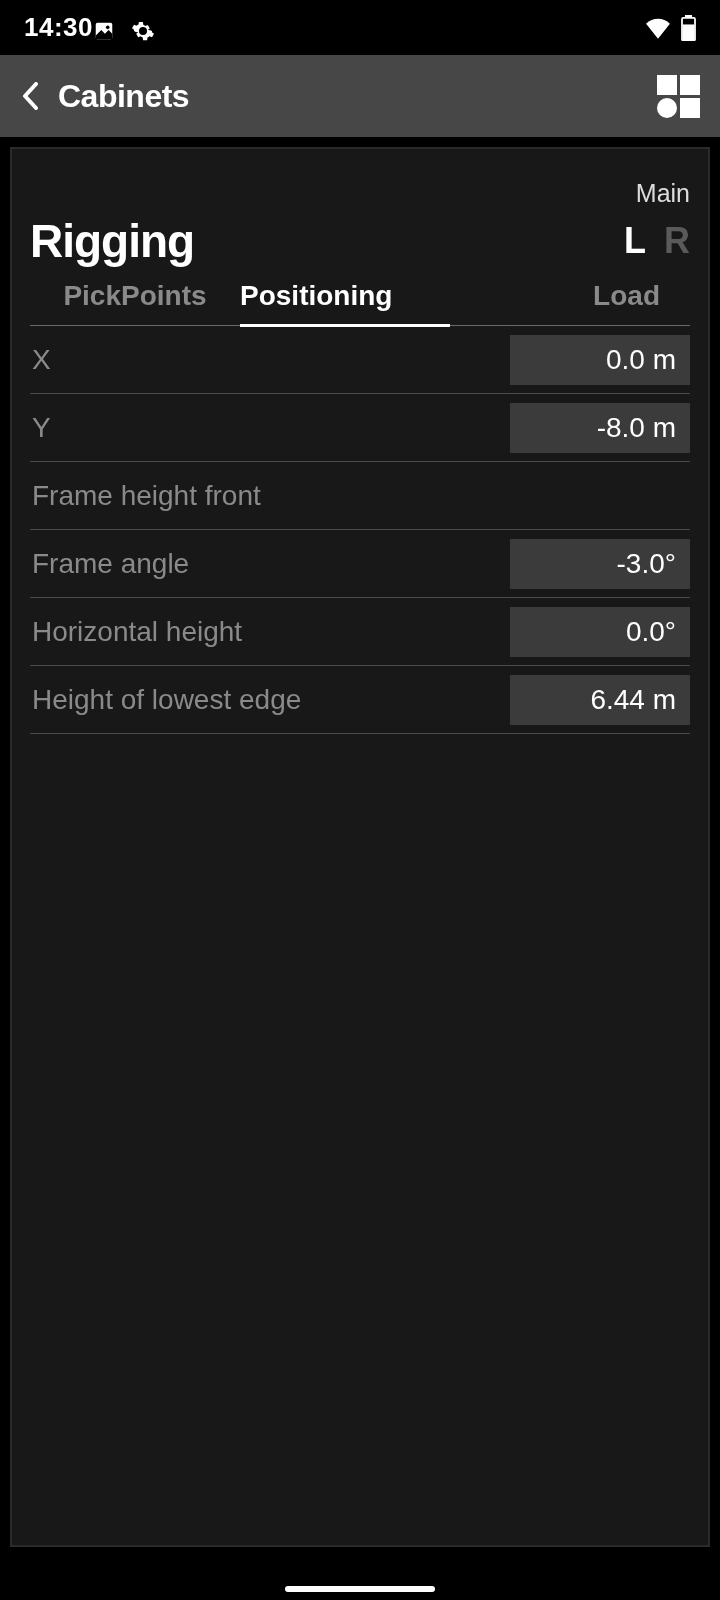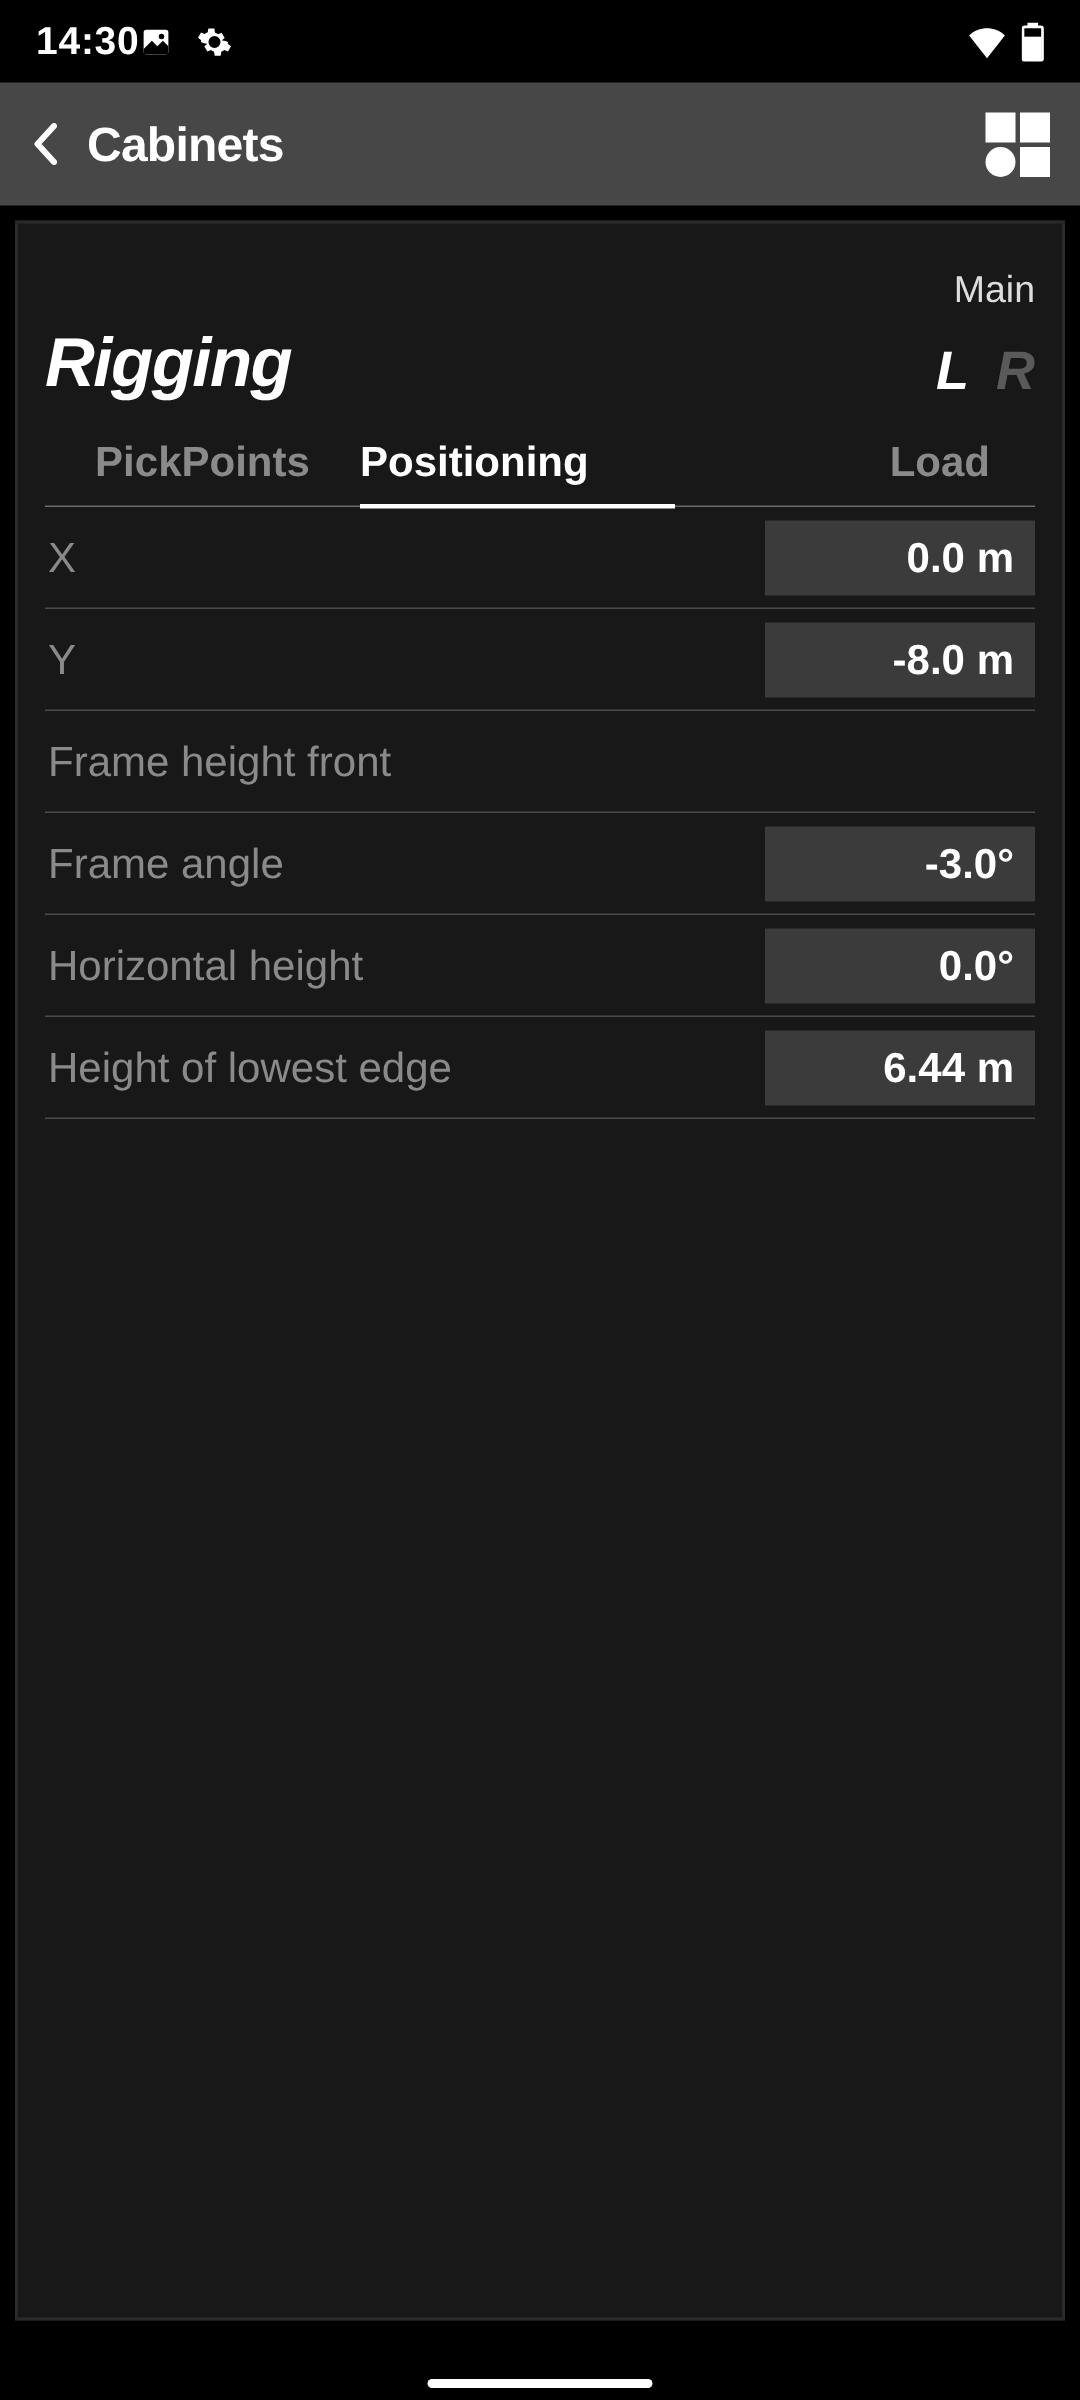--- a/index.html
+++ b/index.html
@@ -19,21 +19,21 @@
     .statusbar {
       height: 55px;
       display: flex;
       align-items: center;
       justify-content: space-between;
       padding: 0 24px;
       background: #000;
     }
     .statusbar-left {
       display: flex;
-      align-items: center;
+      align-items: flex-end;
     }
     .time {
       font-size: 26px;
       font-weight: 600;
       letter-spacing: 0.5px;
     }
     .statusbar-icons {
       display: flex;
       gap: 16px;
       align-items: center;
@@ -87,24 +87,23 @@
     }
     .subtitle {
       font-size: 25px;
       font-weight: 400;
       color: #ddd;
       margin-bottom: 6px;
       text-align: right;
     }
     .title-row {
       display: flex;
-      align-items: flex-end;
+      align-items: center;
       justify-content: space-between;
-      margin-bottom: 24px;
-      font-style: italic;
+      margin-bottom: 12px;
     }
     .page-title {
       font-size: 46px;
       font-weight: 800;
       letter-spacing: -1px;
     }
     .lr-toggle {
       display: flex;
       gap: 18px;
       font-size: 36px;
@@ -147,21 +146,21 @@
     }
     .param-value {
       width: 180px;
       height: 50px;
       background: #3b3b3b;
       display: flex;
       align-items: center;
       justify-content: flex-end;
       padding: 0 14px;
       font-size: 28px;
-      font-weight: 700;
+      font-weight: 400;
       color: #fff;
     }
     .navbar {
       position: absolute;
       bottom: 8px;
       left: 50%;
       transform: translateX(-50%);
       width: 150px;
       height: 6px;
       background: #fff;

